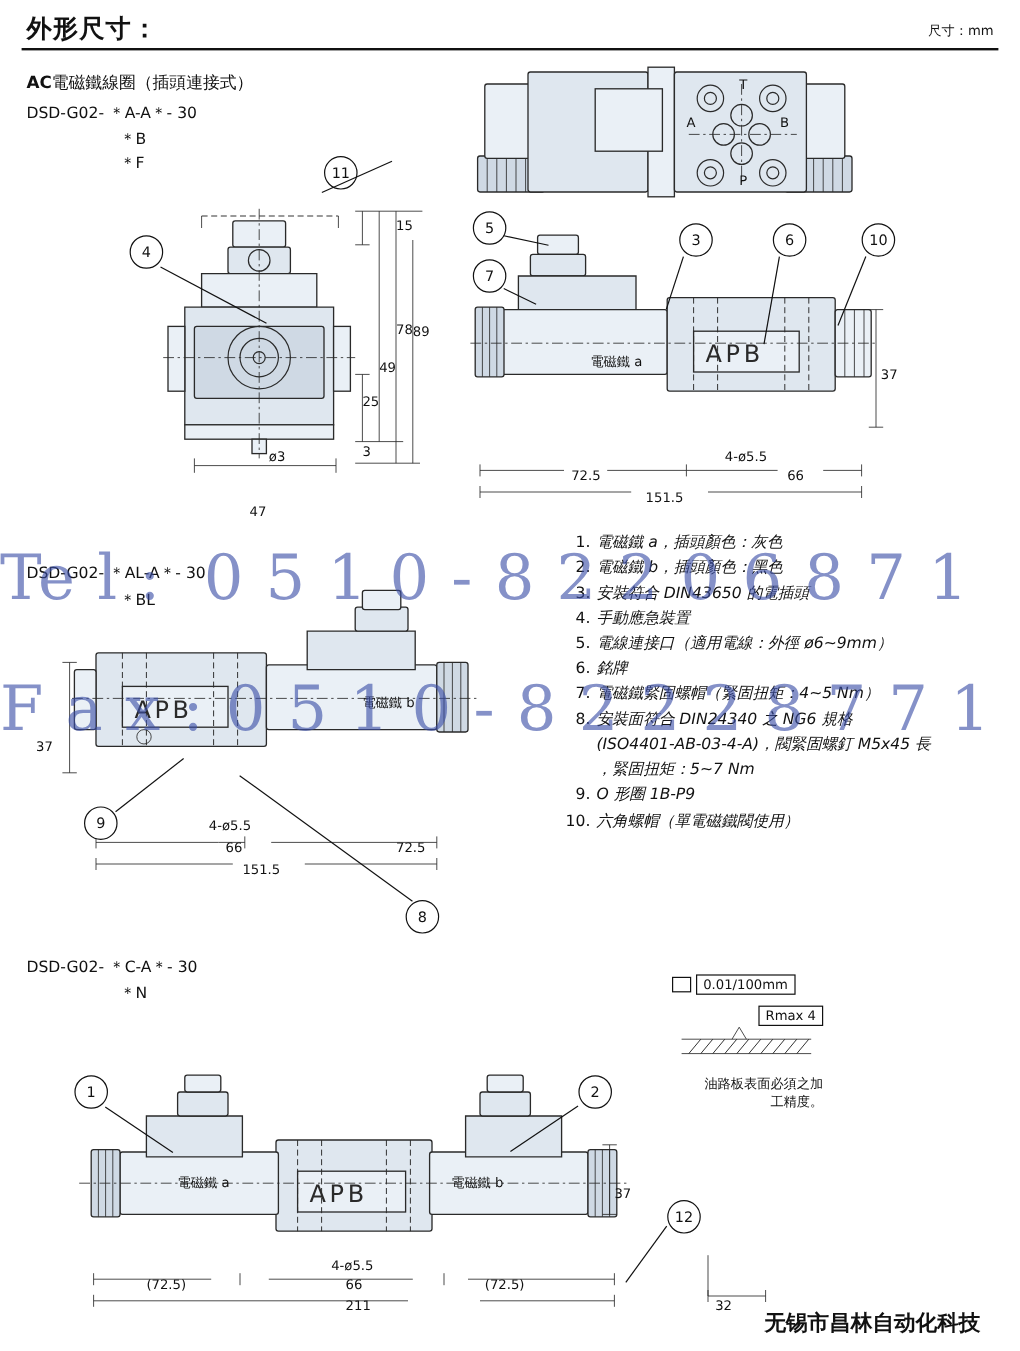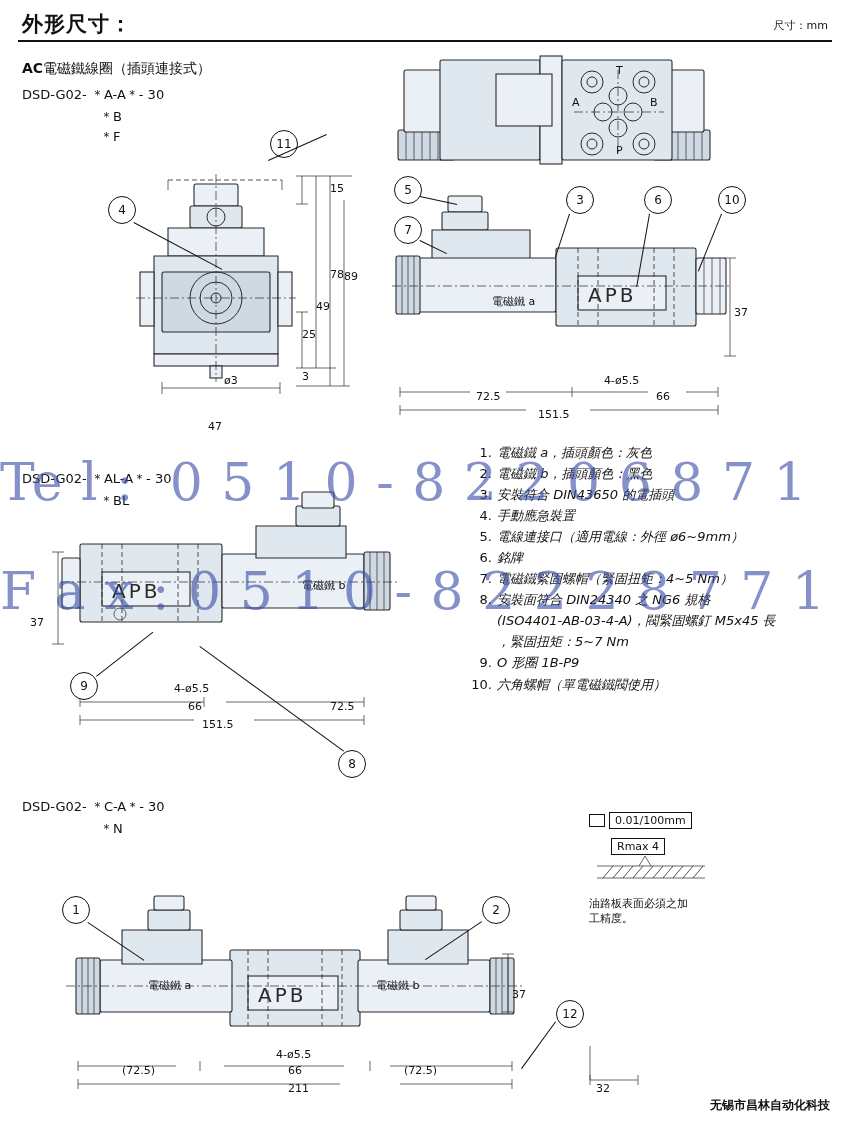--- a/index.html
+++ b/index.html
@@ -42,24 +42,24 @@
   #notes .note{display:flex;font-size:13px;line-height:1.62;}
   #notes .num{width:24px;flex:none;text-align:right;padding-right:5px;}
   #notes .txt{flex:1;white-space:pre-wrap;font-style:italic;}
   
   #watermark{left:0;top:452px;width:840px;pointer-events:none;}
   #watermark div{
     font-family:"DejaVu Serif","Liberation Serif",serif;
     font-size:52px;color:#3b4fa8;opacity:.62;white-space:pre;letter-spacing:1px;
   }
   
-  #finish-box{left:589px;top:812px;}
+  #finish-box{left:560px;top:812px;text-align:right;}
   .fbox{border:1.1px solid #111;padding:1px 5px;font-size:11px;background:#fff;}
   
-  #footer{right:20px;bottom:12px;font-size:12px;font-weight:bold;}
+  #footer{right:33px;bottom:12px;font-size:18px;font-weight:bold;}
 </style>
 </head>
 <body>
 
 <div class="abs" id="header-title">外形尺寸：</div>
 <div class="abs" id="unit-note">尺寸：mm</div>
 <div class="abs" id="header-rule"></div>
 
 <div class="abs" style="left:22px;top:60px;font-size:14px;">
   <span class="bold">AC</span><span>電磁鐵線圈（插頭連接式）</span>

